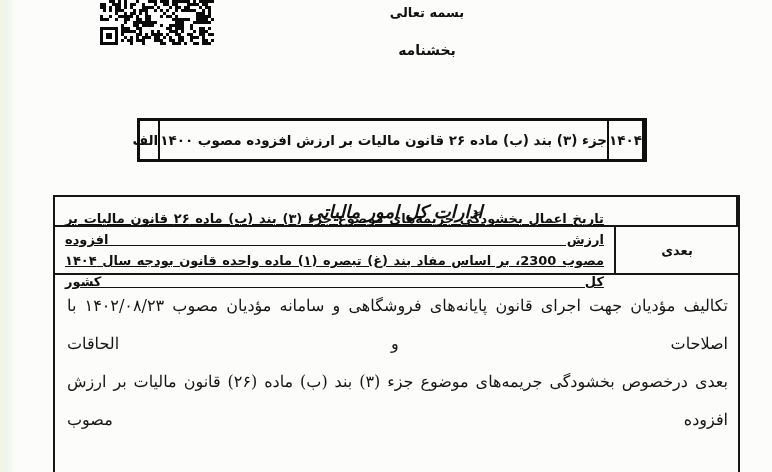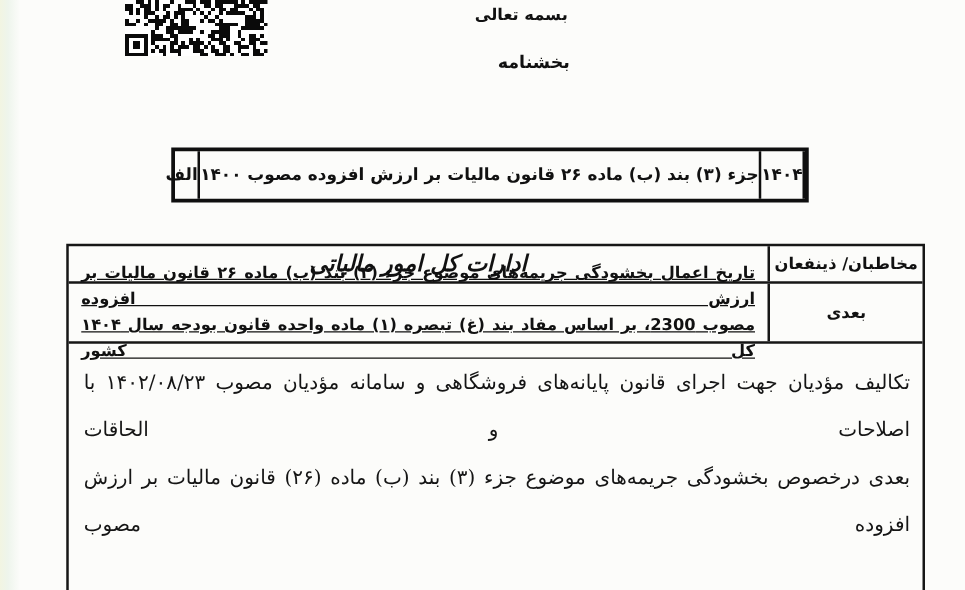--- a/index.html
+++ b/index.html
@@ -10,21 +10,21 @@
   }
   .left-strip{
     position:absolute; left:0; top:0; width:16px; height:100%;
     background:linear-gradient(to right,#f2f5e2 0%,#eef5ec 40%,rgba(252,252,250,0) 100%);
     pointer-events:none;
   }
   .qr{ position:absolute; left:100px; top:0; width:114px; height:45px; }
   .qr svg{ width:100%; height:100%; shape-rendering:crispEdges; display:block; }
 
   .bismillah{
-    position:absolute; left:417px; top:5px; transform:translateX(-50%);
+    position:absolute; left:427px; top:5px; transform:translateX(-50%);
     font-size:13px; font-weight:bold; white-space:nowrap; direction:rtl;
   }
   .doc-title{
     position:absolute; left:427px; top:42px; transform:translateX(-50%);
     font-size:14px; font-weight:bold; white-space:nowrap; direction:rtl;
   }
 
   .class-table{
     position:absolute; left:137px; top:118px; width:510px; height:44px;
     border:3px solid #0f0f0f; box-sizing:border-box;
@@ -359,21 +359,20 @@
   <div class="class-table">
     <div class="cell c-blank"></div>
     <div class="cell c-year">۱۴۰۴</div>
     <div class="cell c-ref">جزء (۳) بند (ب) ماده ۲۶ قانون مالیات بر ارزش افزوده مصوب ۱۴۰۰</div>
     <div class="cell c-cat">الف</div>
   </div>
 
   <div class="main-table">
 
     <div class="row row-audience">
-      <div class="label-cell">مخاطبان/ ذینفعان</div>
       <div class="value-cell">
         <div class="audience-value">ادارات کل امور مالیاتی</div>
       </div>
     </div>
 
     <div class="row row-subject">
       <div class="label-cell">بعدی</div>
       <div class="value-cell subject-cell">
         <div class="subject-line">تاریخ اعمال بخشودگی جریمه‌های موضوع جزء (۳) بند (ب) ماده ۲۶ قانون مالیات بر ارزش افزوده</div>
         <div class="subject-line">مصوب 2300، بر اساس مفاد بند (غ) تبصره (۱) ماده واحده قانون بودجه سال ۱۴۰۴ کل کشور</div>

